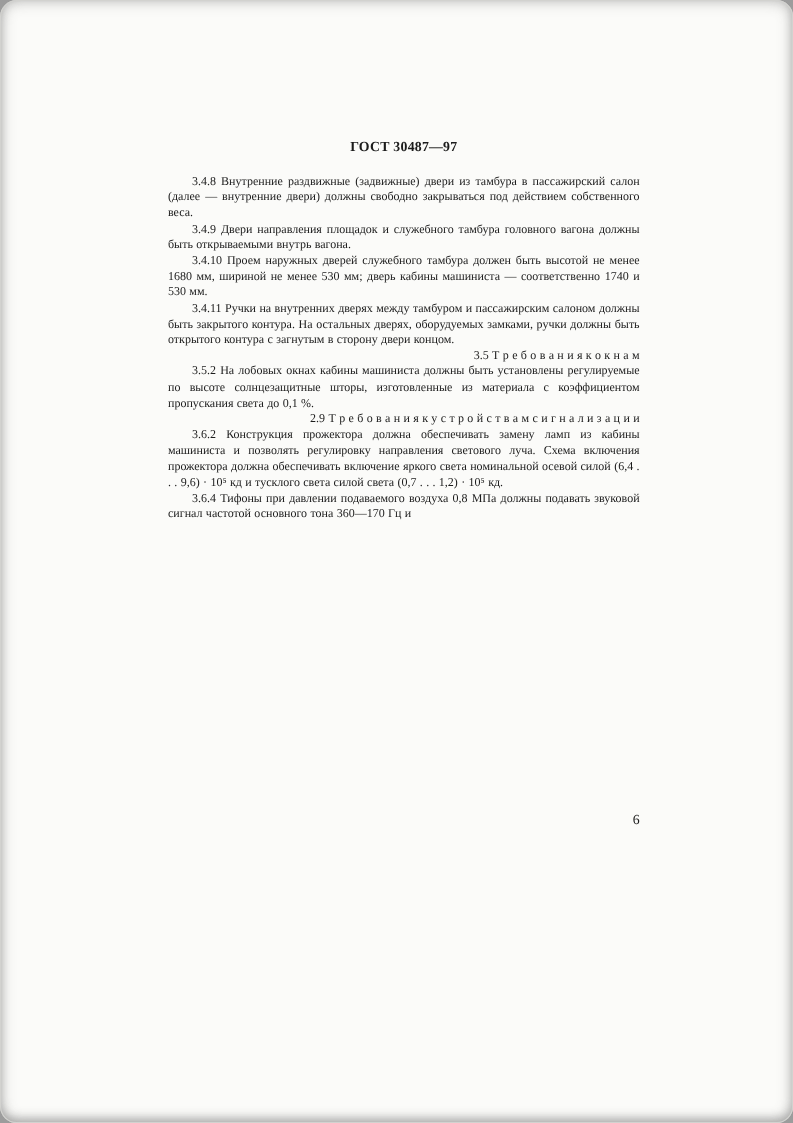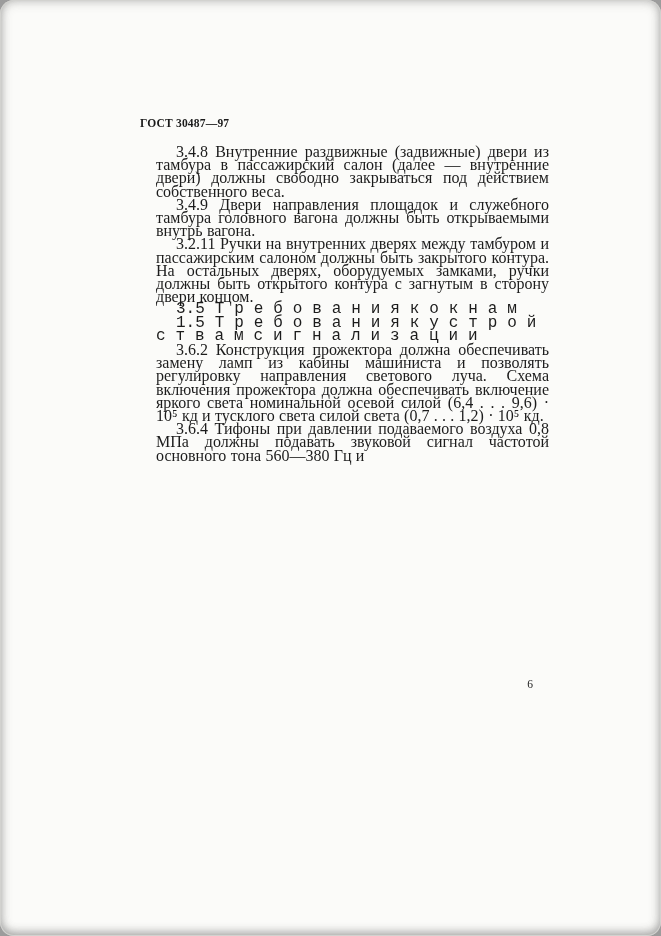--- a/index.html
+++ b/index.html
@@ -23,45 +23,44 @@
       inset 0 0 0 1px #d2d2cf,
       inset 0 0 12px rgba(90, 90, 90, 0.45),
       inset 0 -4px 8px rgba(100, 100, 100, 0.35);
     overflow: hidden;
   }
   .doc-header {
     position: absolute;
     top: 117px;
     left: 140px;
     width: 393px;
-    text-align: left;
+    text-align: center;
     font-size: 11.5px;
     font-weight: bold;
     color: #1b1b1b;
     letter-spacing: 0.2px;
   }
   .doc-content {
     position: absolute;
     top: 145px;
-    left: 156px;
+    left: 140px;
     width: 393px;
-    font-size: 16px;
+    font-size: 10px;
     line-height: 13.2px;
     text-align: justify;
     color: #1c1c1c;
   }
   .doc-content p.para {
     margin: 0;
     padding: 0;
     text-indent: 20px;
     word-spacing: 0.3px;
   }
   .doc-content p.section-heading {
-    text-align: left;
-    font-family: Liberation Mono, monospace;
+    text-align: right;
   }
   .page-number {
     position: absolute;
     top: 678px;
     left: 140px;
     width: 393px;
     text-align: right;
     font-size: 11.5px;
     color: #1c1c1c;
   }
@@ -71,22 +70,24 @@
 
 <div class="scan-page">
 
   <div class="doc-header">
     <span>ГОСТ 30487—97</span>
   </div>
 
   <div class="doc-content">
     <p class="para">3.4.8 Внутренние раздвижные (задвижные) двери из тамбура в пассажирский салон (далее — внутренние двери) должны свободно закрываться под действием собственного веса.</p>
     <p class="para">3.4.9 Двери направления площадок и служебного тамбура головного вагона должны быть открываемыми внутрь вагона.</p>
-    <p class="para">3.2.11 Ручки на внутренних дверях между тамбуром и пассажирским салоном должны быть закрытого контура. На остальных дверях, оборудуемых замками, ручки должны быть открытого контура с загнутым в сторону двери концом.</p>
+    <p class="para">3.4.10 Проем наружных дверей служебного тамбура должен быть высотой не менее 1680 мм, шириной не менее 530 мм; дверь кабины машиниста — соответственно 1740 и 530 мм.</p>
+    <p class="para">3.4.11 Ручки на внутренних дверях между тамбуром и пассажирским салоном должны быть закрытого контура. На остальных дверях, оборудуемых замками, ручки должны быть открытого контура с загнутым в сторону двери концом.</p>
     <p class="para section-heading">3.5 Т р е б о в а н и я   к   о к н а м</p>
-    <p class="para section-heading">1.5 Т р е б о в а н и я   к   у с т р о й с т в а м   с и г н а л и з а ц и и</p>
+    <p class="para">3.5.2 На лобовых окнах кабины машиниста должны быть установлены регулируемые по высоте солнцезащитные шторы, изготовленные из материала с коэффициентом пропускания света до 0,1 %.</p>
+    <p class="para section-heading">2.9 Т р е б о в а н и я   к   у с т р о й с т в а м   с и г н а л и з а ц и и</p>
     <p class="para">3.6.2 Конструкция прожектора должна обеспечивать замену ламп из кабины машиниста и позволять регулировку направления светового луча. Схема включения прожектора должна обеспечивать включение яркого света номинальной осевой силой (6,4 . . . 9,6) · 10⁵ кд и тусклого света силой света (0,7 . . . 1,2) · 10⁵ кд.</p>
-    <p class="para">3.6.4 Тифоны при давлении подаваемого воздуха 0,8 МПа должны подавать звуковой сигнал частотой основного тона 560—380 Гц и</p>
+    <p class="para">3.6.4 Тифоны при давлении подаваемого воздуха 0,8 МПа должны подавать звуковой сигнал частотой основного тона 360—170 Гц и</p>
   </div>
 
   <div class="page-number">6</div>
 
 </div>
 
 </body></html>

